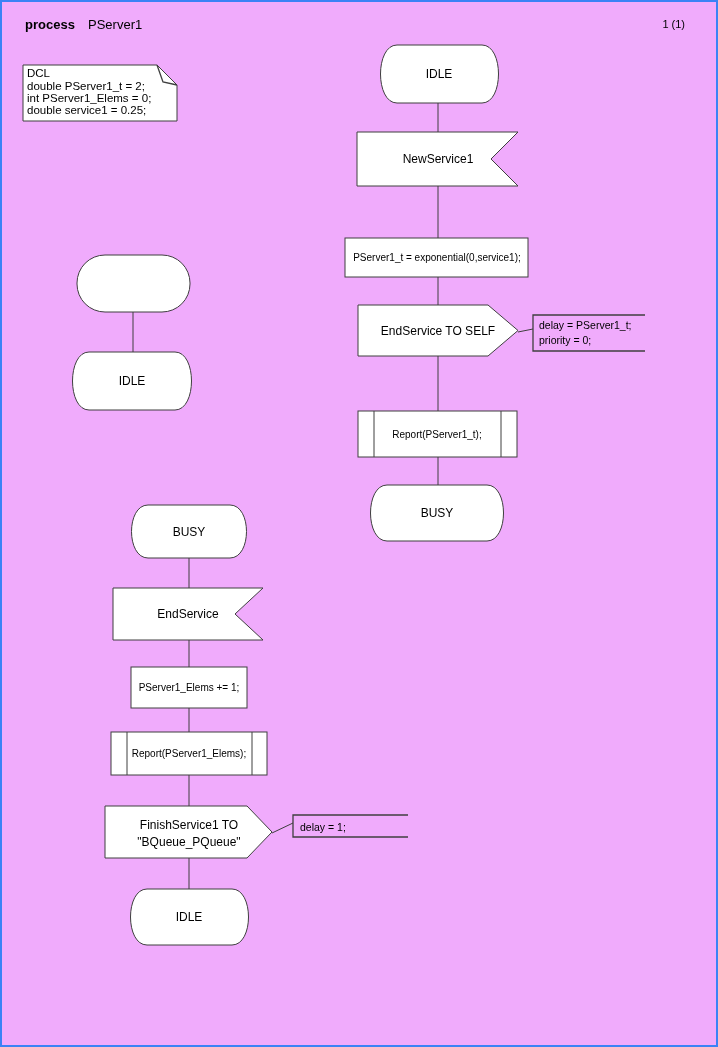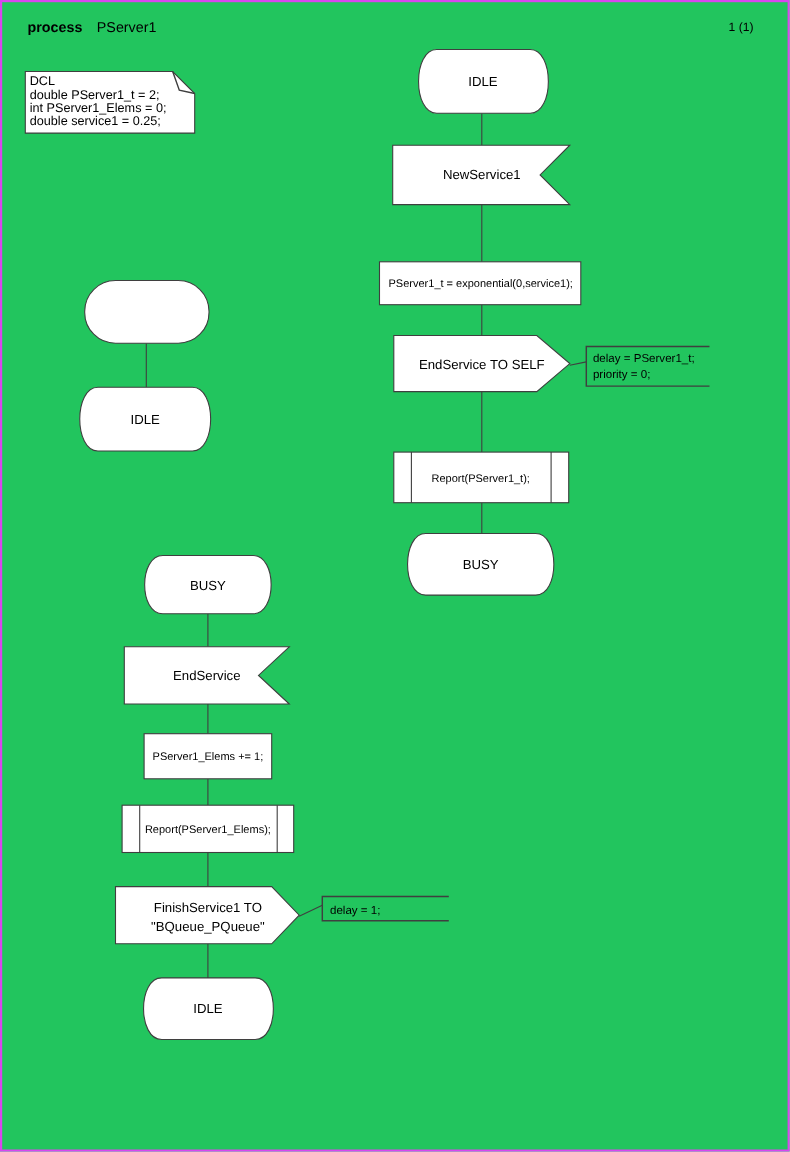--- a/index.html
+++ b/index.html
@@ -1,21 +1,21 @@
 <!DOCTYPE html>
 <html><head>
 <meta charset="utf-8">
 <style>
   html, body { margin: 0; padding: 0; background: #fff; }
   .page {
     position: relative;
     width: 714px;
     height: 1043px;
-    border: 2px solid #d946ef;
-    background: #22c55e;
+    border: 2px solid #3b82f6;
+    background: #f0abfc;
     font-family: "Liberation Sans", sans-serif;
   }
   svg { display: block; }
   .shape {
     fill: #ffffff;
     stroke: #3f3f3f;
     stroke-width: 1;
   }
   .openbox {
     fill: none;

